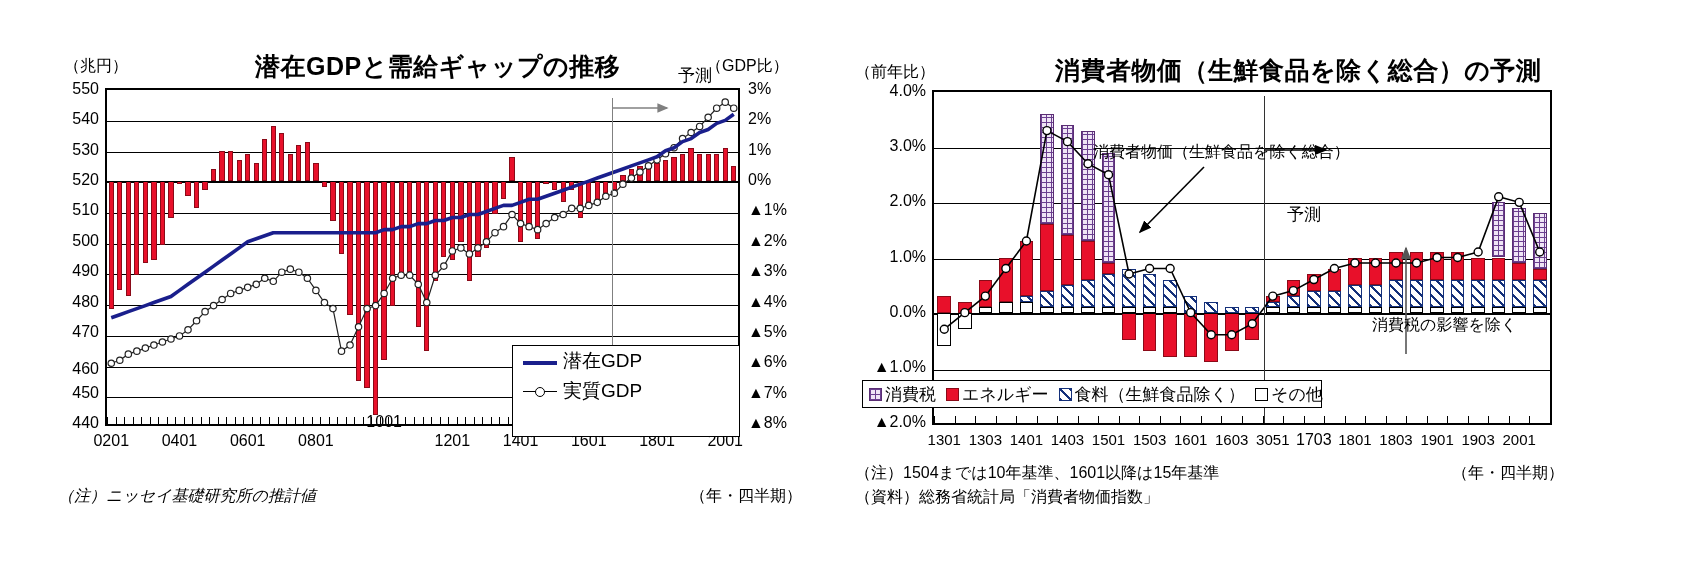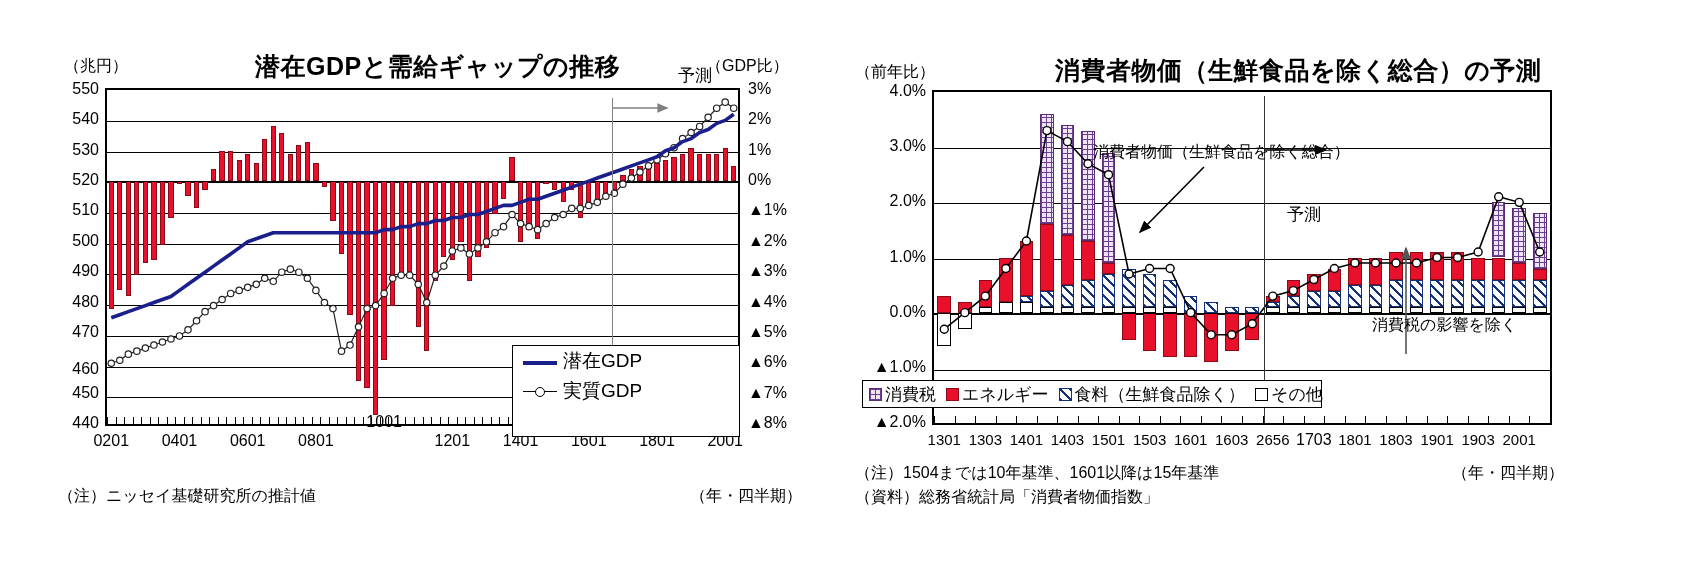--- a/index.html
+++ b/index.html
@@ -367,21 +367,21 @@
         <span class="legend-text">潜在GDP</span>
       </div>
       <div class="legend-row">
         <span class="legend-key">
             <span class="key-line-open" style="display:block;margin-top:7px;"></span>
           </span>
         <span class="legend-text">実質GDP</span>
       </div>
     </div>
 
-    <div class="note" style="left:58px;top:486px;">（注）ニッセイ基礎研究所の推計値</div>
+    <div class="note" style="left:58px;top:486px;font-style:italic;">（注）ニッセイ基礎研究所の推計値</div>
     <div class="note" style="left:690px;top:486px;">（年・四半期）</div>
   </div>
 
   <div class="panel" id="panel-right">
 
     <div class="unit-label" style="left:15px;top:62px;">（前年比）</div>
     <div class="chart-title" style="left:215px;top:54px;">消費者物価（生鮮食品を除く総合）の予測</div>
 
     <div class="plot" id="rplot" style="left:92px;top:90px;width:620px;height:335px;">
       <div class="gridline" style="top:55.5px;"></div>
@@ -576,21 +576,21 @@
       </div>
     <div id="rxt">
         <div class="xtick" style="left:72.26666666666667px;top:431px;width:64px;font-size:15px;">1301</div>
         <div class="xtick" style="left:113.33333333333334px;top:431px;width:64px;font-size:15px;">1303</div>
         <div class="xtick" style="left:154.4px;top:431px;width:64px;font-size:15px;">1401</div>
         <div class="xtick" style="left:195.4666666666667px;top:431px;width:64px;font-size:15px;">1403</div>
         <div class="xtick" style="left:236.5333333333333px;top:431px;width:64px;font-size:15px;">1501</div>
         <div class="xtick" style="left:277.6px;top:431px;width:64px;font-size:15px;">1503</div>
         <div class="xtick" style="left:318.6666666666667px;top:431px;width:64px;font-size:15px;">1601</div>
         <div class="xtick" style="left:359.73333333333335px;top:431px;width:64px;font-size:15px;">1603</div>
-        <div class="xtick" style="left:400.8px;top:431px;width:64px;font-size:15px;">2656</div>
+        <div class="xtick" style="left:400.8px;top:431px;width:64px;font-size:15px;">3051</div>
         <div class="xtick" style="left:441.8666666666667px;top:431px;width:64px;font-size:16px;">1703</div>
         <div class="xtick" style="left:482.9333333333334px;top:431px;width:64px;font-size:15px;">1801</div>
         <div class="xtick" style="left:524px;top:431px;width:64px;font-size:15px;">1803</div>
         <div class="xtick" style="left:565.0666666666667px;top:431px;width:64px;font-size:15px;">1901</div>
         <div class="xtick" style="left:606.1333333333333px;top:431px;width:64px;font-size:15px;">1903</div>
         <div class="xtick" style="left:647.2px;top:431px;width:64px;font-size:15px;">2001</div>
       </div>
 
     <div class="legend-h" style="left:22px;top:380px;width:460px;height:28px;">
       <span class="lh-item">

